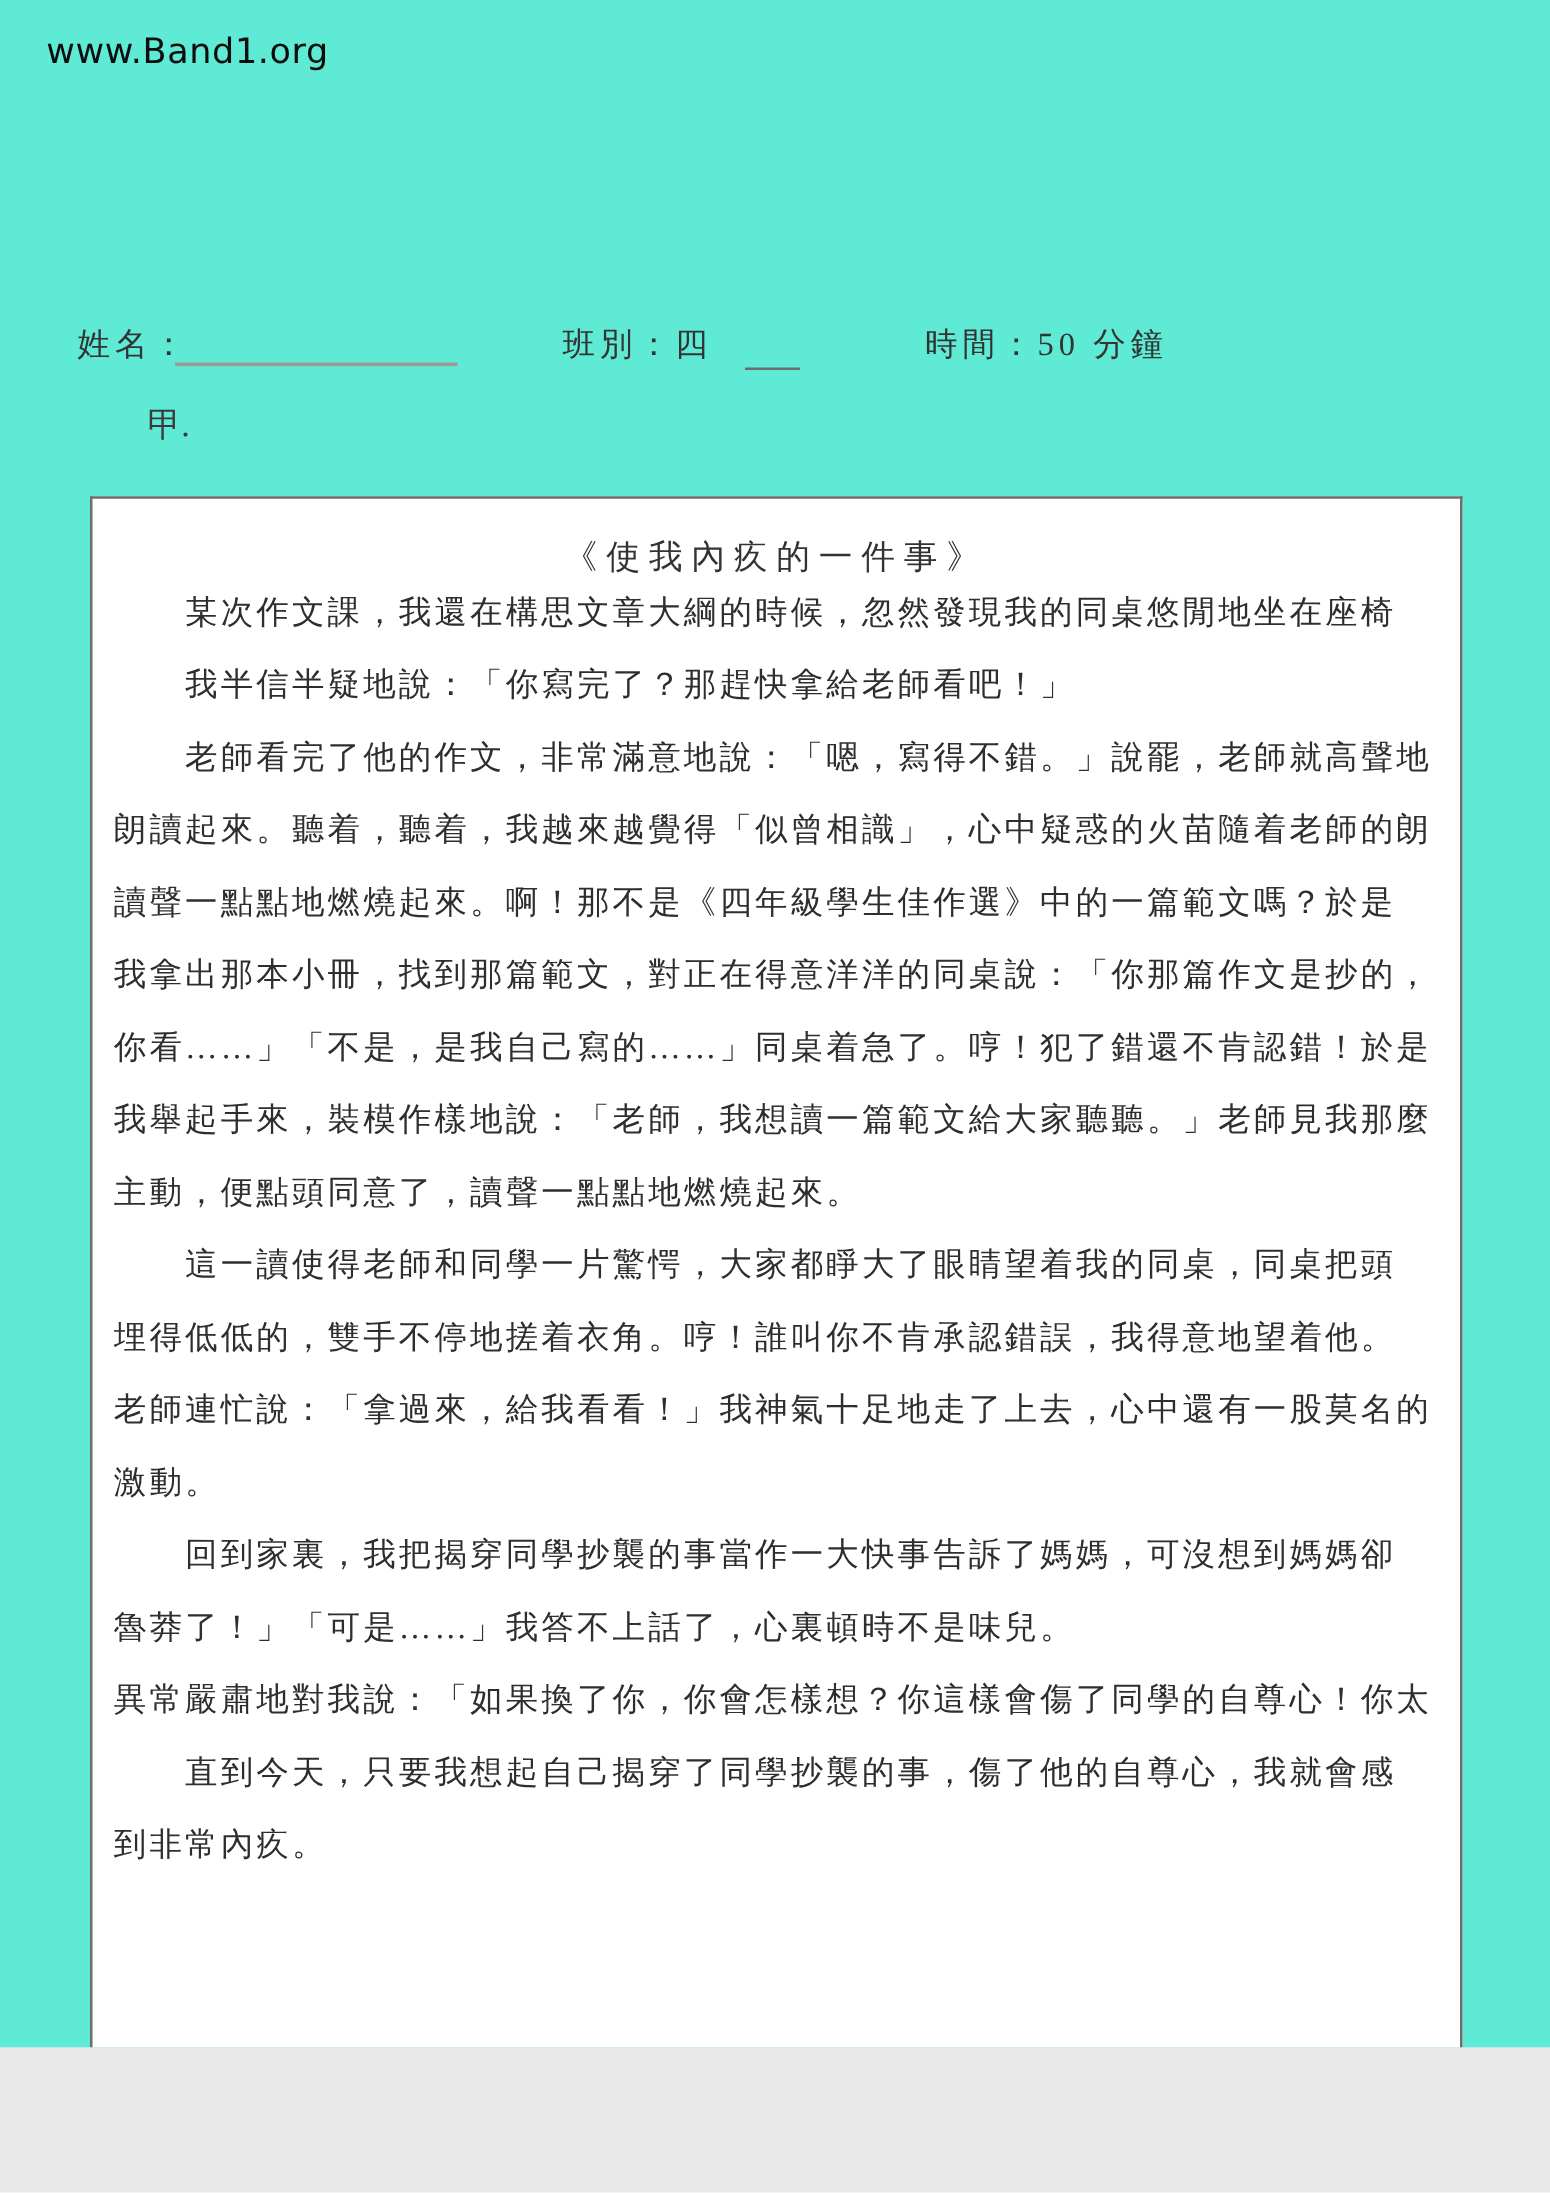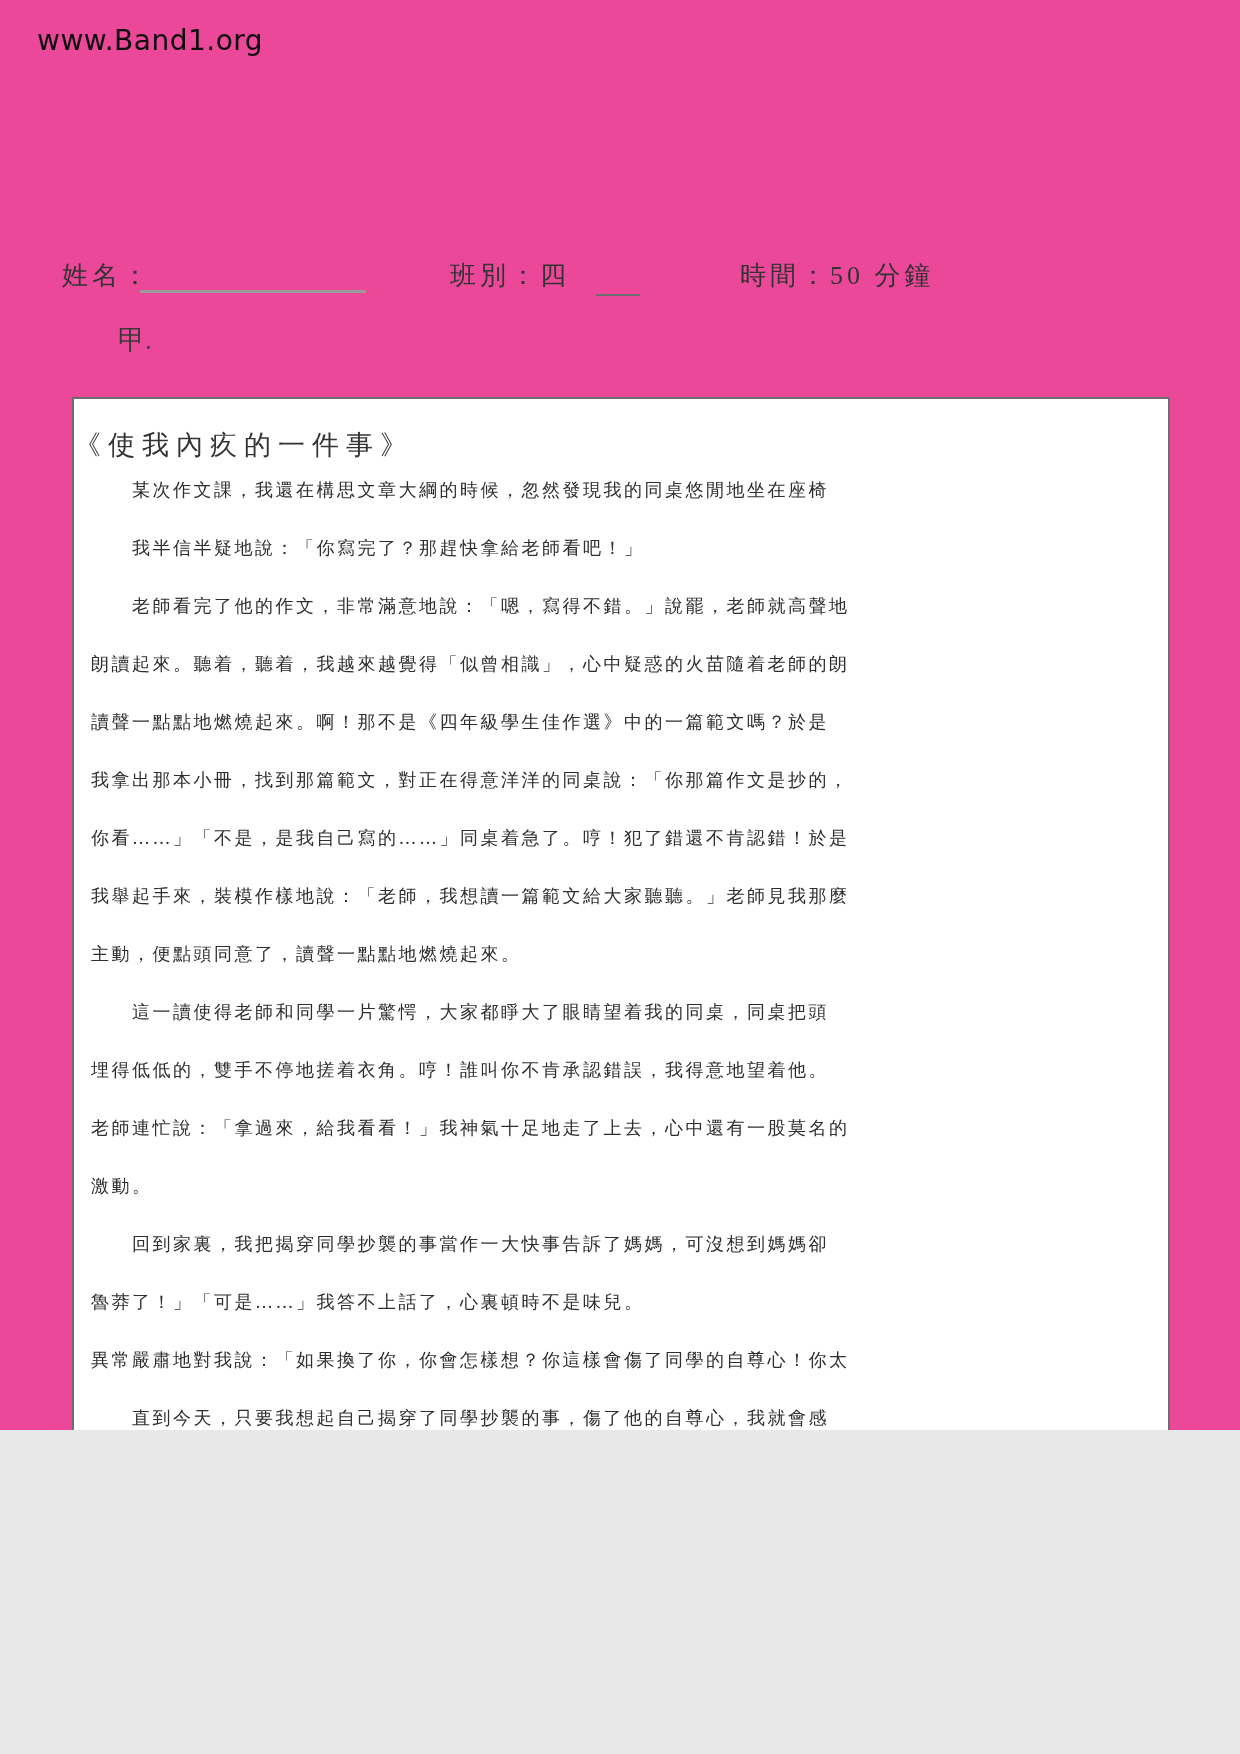--- a/index.html
+++ b/index.html
@@ -1,19 +1,19 @@
 <!DOCTYPE html>
 <html><head>
 <meta charset="utf-8">
 <style>
   html,body{margin:0;padding:0;background:#e8e8e8;}
   .page{
     position:relative;
-    width:1240px;height:1430px;
-    background:#ec4899;
+    width:1240px;height:1638px;
+    background:#5eead4;
     margin:0 auto;
     overflow:hidden;
     font-family:"Liberation Serif","DejaVu Serif",serif;
     color:#262626;
   }
   .watermark{
     position:absolute;left:37px;top:24px;
     font-family:"DejaVu Sans","Liberation Sans",sans-serif;
     font-size:28px;color:#0d0d0d;letter-spacing:0.5px;
   }
@@ -28,25 +28,25 @@
   .field-class-line{position:absolute;left:596px;top:36px;width:44px;border-bottom:2px solid #6d6d6d;}
   .field-time{position:absolute;left:740px;top:0;letter-spacing:4px;}
   .section-label{position:absolute;left:118px;top:322px;font-size:27px;color:#3a3a3a;}
   .passage-box{
     position:absolute;left:72px;top:397px;width:1098px;height:1357px;
     border:2px solid #6e6e6e;border-bottom:none;box-sizing:border-box;
     background:#ffffff;
   }
   .passage-title{
     position:absolute;left:0;top:28px;width:100%;
-    font-size:27px;letter-spacing:7px;color:#333;
+    text-align:center;font-size:27px;letter-spacing:7px;color:#333;
   }
   .passage-body{position:absolute;left:17px;right:22px;top:62px;}
   .passage-line{
-    height:58px;line-height:58px;font-size:18px;
+    height:58px;line-height:58px;font-size:26px;
     letter-spacing:2.5px;white-space:pre;color:#2e2e2e;
     overflow:visible;
   }
 </style>
 </head>
 <body>
 
 <div class="page">
 
   <div class="watermark">www.Band1.org</div>

